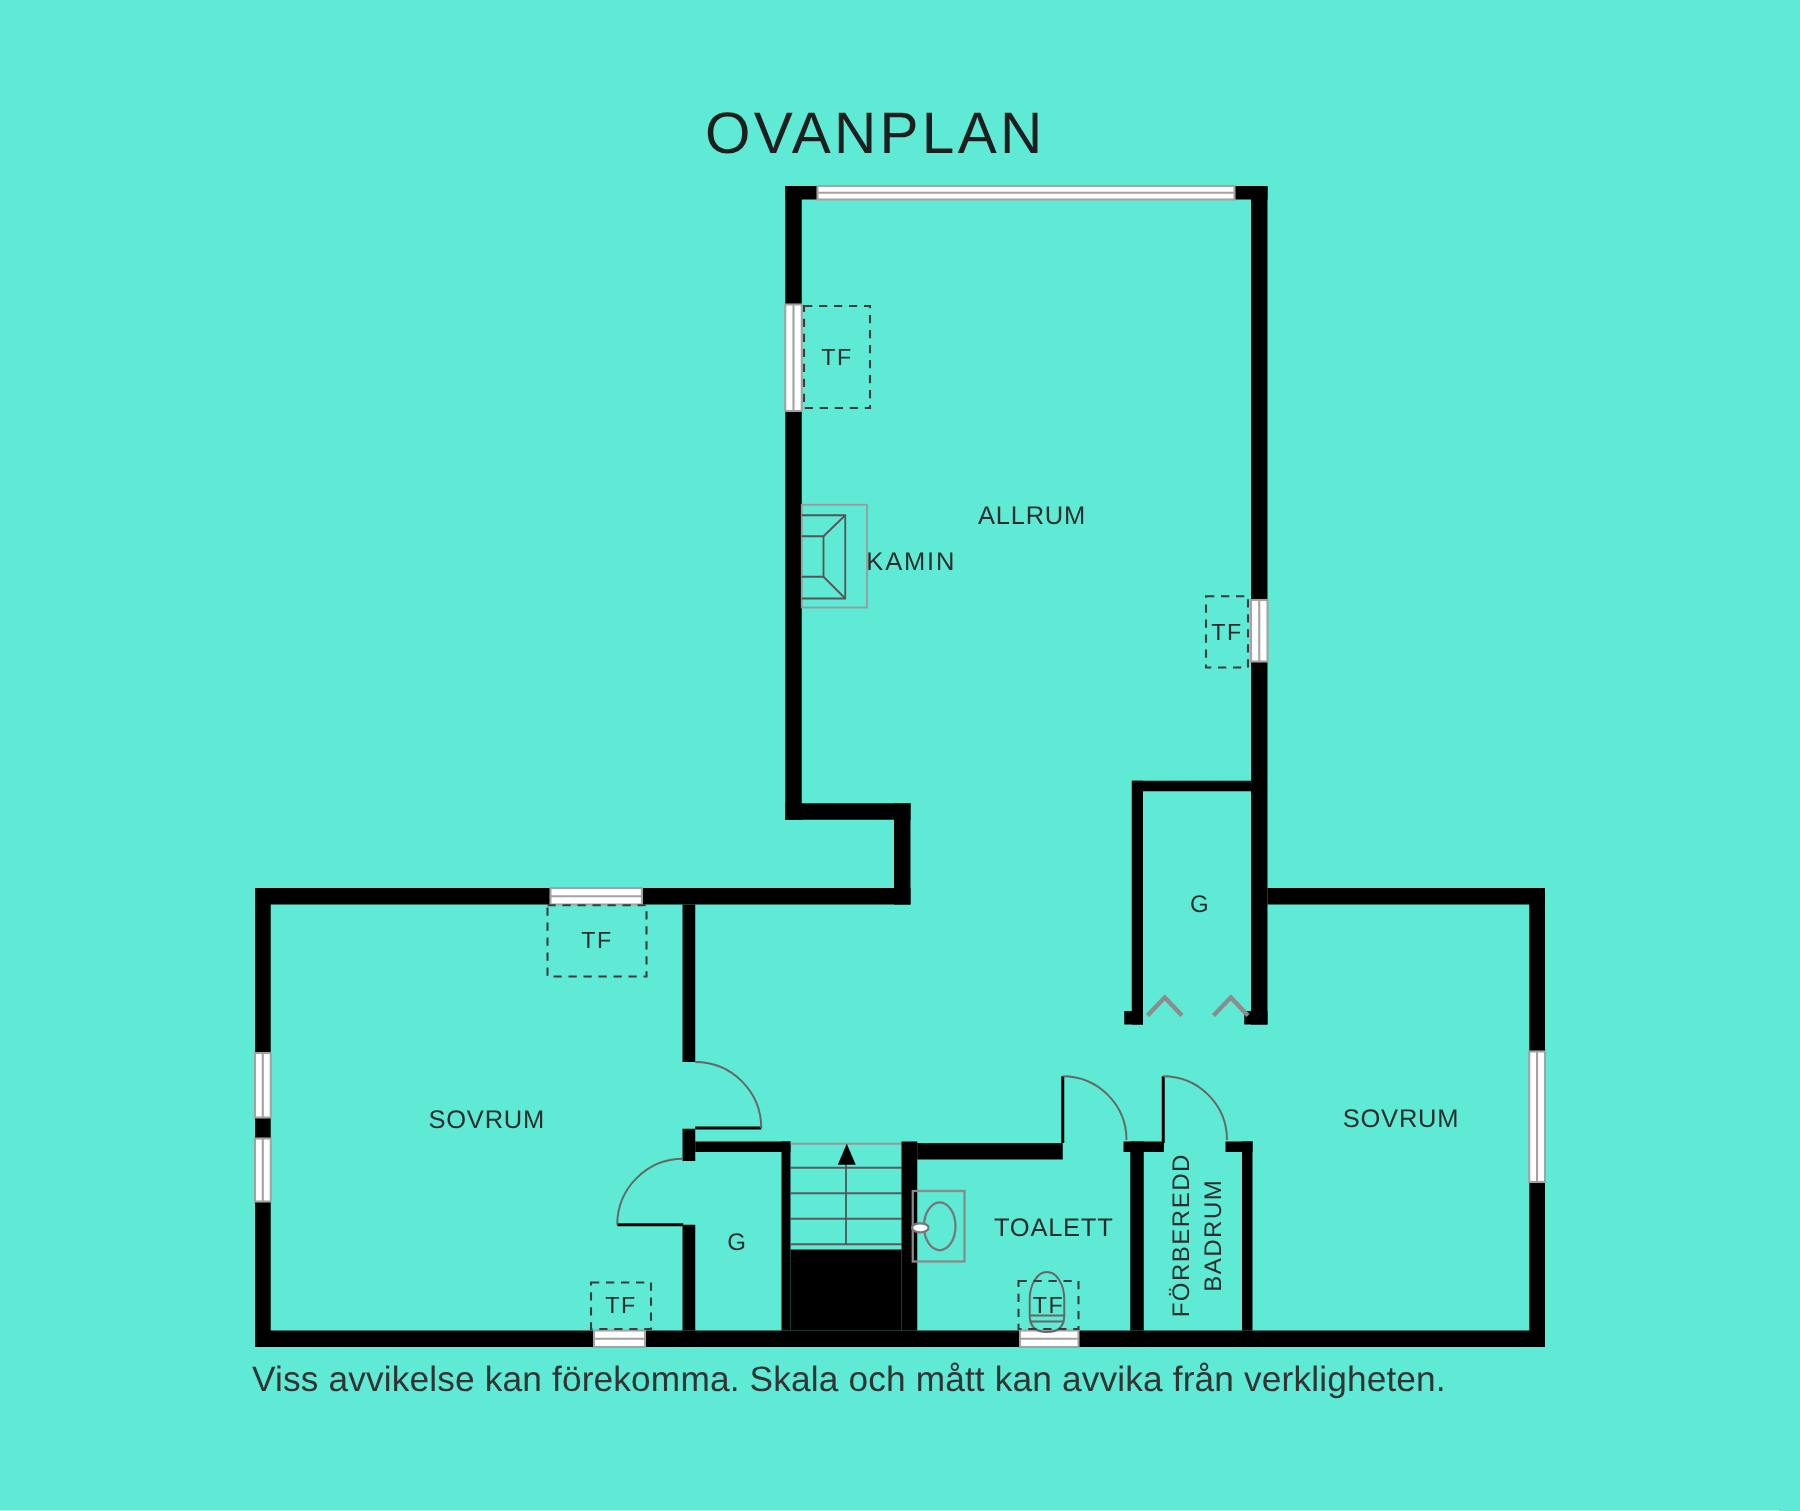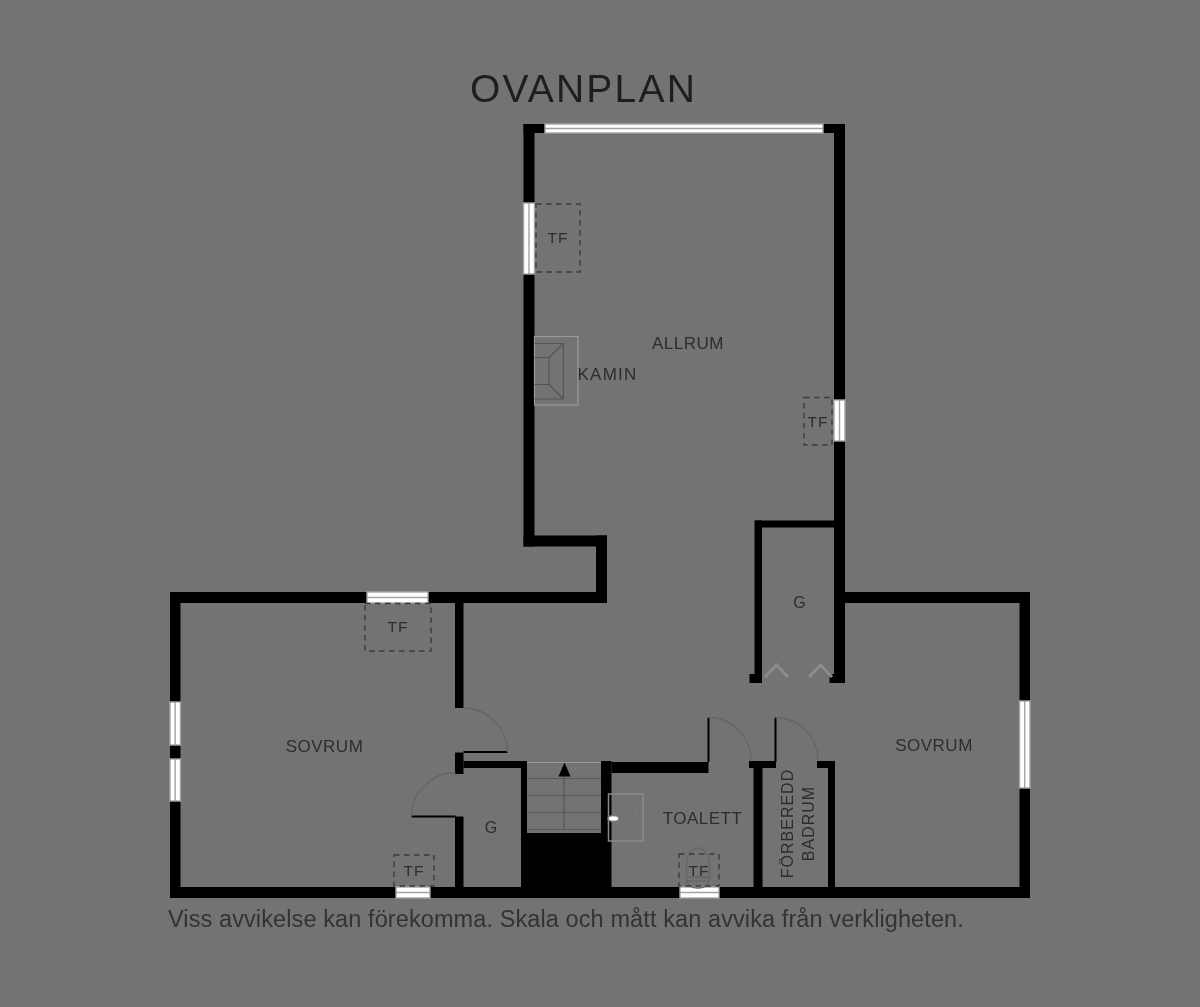--- a/index.html
+++ b/index.html
@@ -1,16 +1,16 @@
 <!DOCTYPE html>
 <html><head>
 <meta charset="utf-8">
 <style>
   html,body{margin:0;padding:0;background:#ffffff;}
-  #plan{width:1200px;height:1007px;position:relative;background:#737373;}
+  #plan{width:1200px;height:1007px;position:relative;background:#5eead4;}
   text{font-family:"Liberation Sans",sans-serif;}
 </style>
 </head>
 <body>
 <div id="plan">
 <svg width="1200" height="1007" viewBox="0 0 1200 1007">
 
 <text x="583.5" y="102" font-size="39" letter-spacing="2.2" fill="#1e1e1e" text-anchor="middle">OVANPLAN</text>
 
 <rect x="523.5" y="124" width="321.5" height="9" fill="#000"></rect>

